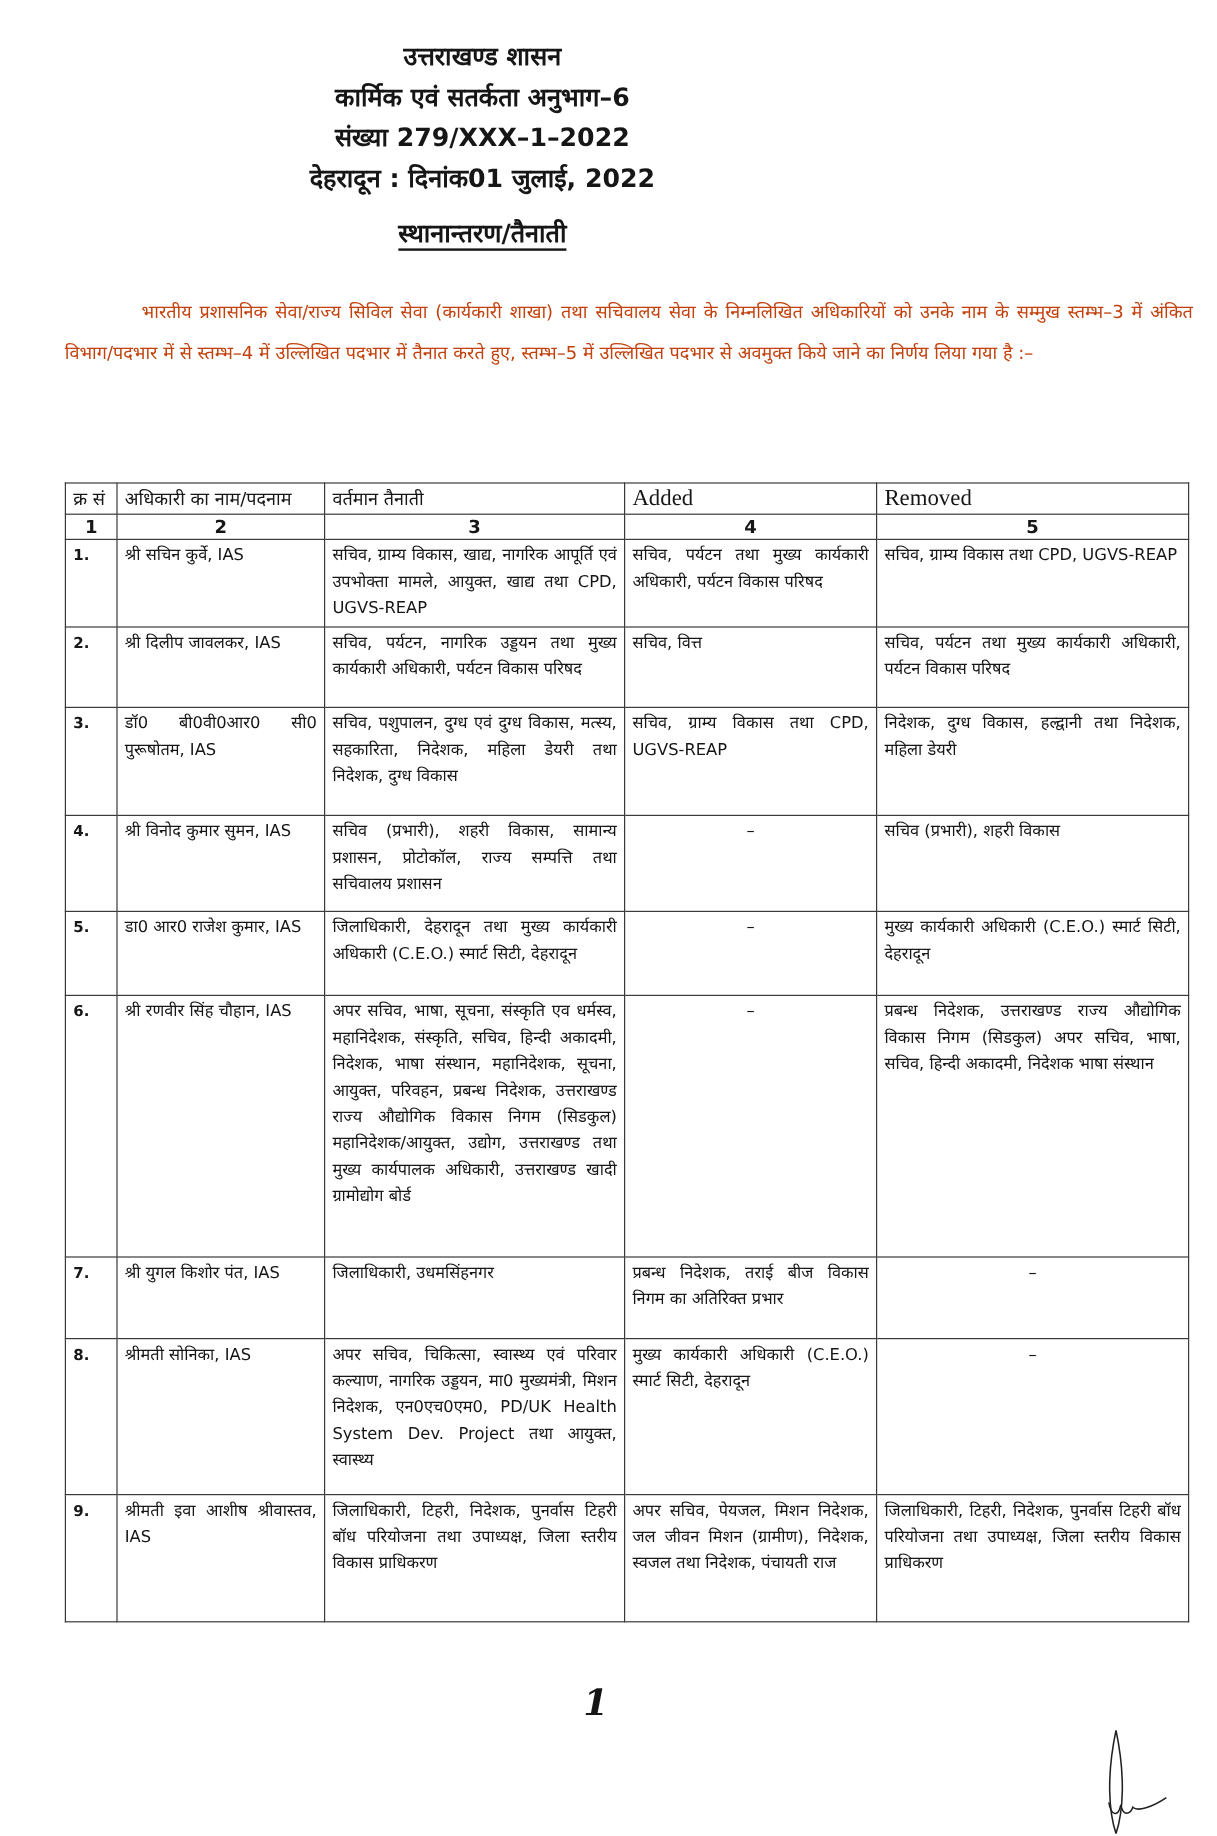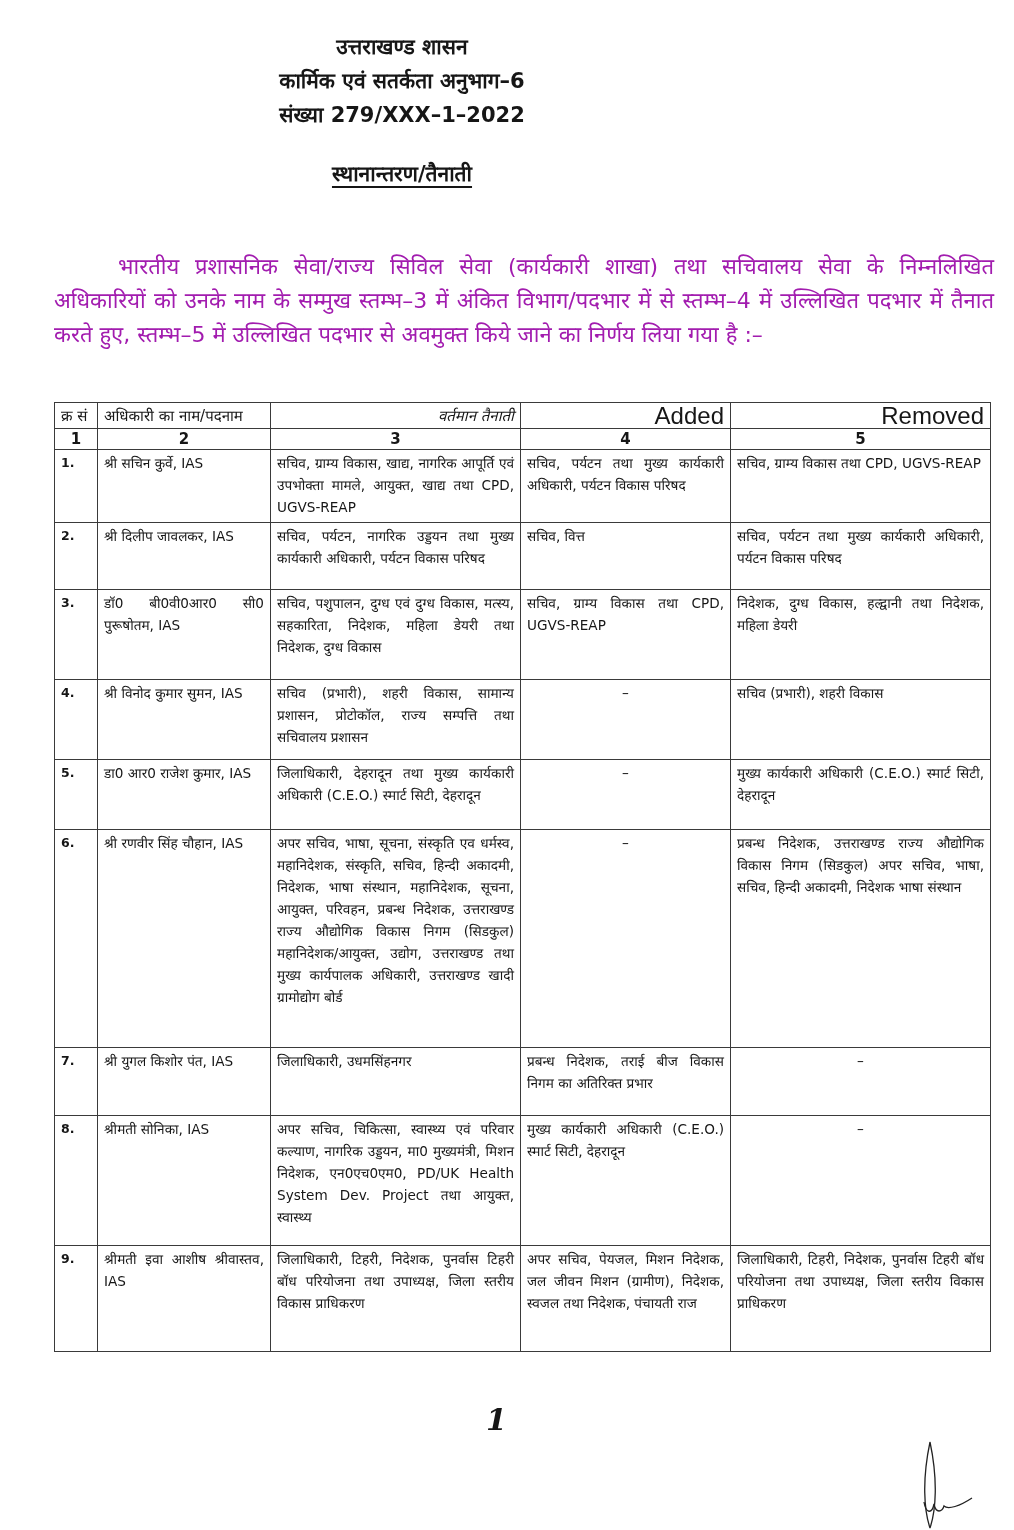--- a/index.html
+++ b/index.html
@@ -2,49 +2,50 @@
 <html><head>
 <meta charset="utf-8">
 <style>
   html, body { margin: 0; padding: 0; background: #ffffff; }
   body {
     width: 1014px; height: 1530px; position: relative; overflow: hidden;
     font-family: "DejaVu Sans", "Liberation Sans", sans-serif; color: #161616;
   }
   .hdr { position: absolute; left: 0; width: 804px; text-align: center; font-weight: bold; font-size: 21px; line-height: 34px; }
   .hdr .l { display: block; white-space: nowrap; }
-  .hdr .title { display: inline-block; margin-top: 25px; text-decoration: underline; text-underline-offset: 5px; }
+  .hdr .title { display: inline-block; margin-top: 12px; text-decoration: underline; text-underline-offset: 5px; }
   .para {
     position: absolute; left: 54px; top: 228px; width: 940px;
-    font-size: 22px; line-height: 34px; text-align: justify; text-indent: 64px; color: #a21caf;
+    font-size: 15px; line-height: 34px; text-align: justify; text-indent: 64px; color: #c2410c;
   }
   table.orders {
     position: absolute; left: 54px; top: 402px; width: 936px;
     border-collapse: collapse; table-layout: fixed; font-size: 13.6px; line-height: 22px;
   }
   table.orders td, table.orders th { border: 1.6px solid #3a3a3a; vertical-align: top; padding: 2px 6px 1px 6px; }
   table.orders th { font-weight: normal; margin-top: 40px; }
   th.h-hindi { font-size: 15px; text-align: left; }
-  th.h-center { text-align: right; font-style: italic; }
-  th.h-eng { font-family: Liberation Sans, sans-serif; font-weight: bold; font-size: 24px; text-align: right; }
+  th.h-center { text-align: left; }
+  th.h-eng { font-family: Liberation Serif, serif; font-weight: bold; font-size: 19px; text-align: left; }
   tr.colnum td { text-align: center; font-weight: bold; font-size: 15px; padding: 0 6px; line-height: 20px; }
   td.sn { font-weight: bold; font-size: 12.5px; }
   td.name { font-weight: normal; text-align: justify; }
   td.txt { text-align: justify; }
   td.dash { text-align: center; }
   .pageno { position: absolute; left: 486px; top: 1402px; font-size: 30px; font-family: "DejaVu Serif", serif; font-style: italic; font-weight: bold; }
   .sig { position: absolute; left: 920px; top: 1440px; width: 70px; height: 90px; }
 </style>
 </head>
 <body>
 
 <div class="hdr" style="top:30px;">
   <span class="l">उत्तराखण्ड शासन</span>
   <span class="l">कार्मिक एवं सतर्कता अनुभाग–6</span>
   <span class="l">संख्या 279/XXX–1–2022</span>
+  <span class="l">देहरादून : दिनांक01 जुलाई, 2022</span>
   <span class="l"><span class="title">स्थानान्तरण/तैनाती</span></span>
 </div>
 
 <p class="para">भारतीय प्रशासनिक सेवा/राज्य सिविल सेवा (कार्यकारी शाखा) तथा सचिवालय सेवा के निम्नलिखित अधिकारियों को उनके नाम के सम्मुख स्तम्भ–3 में अंकित विभाग/पदभार में से स्तम्भ–4 में उल्लिखित पदभार में तैनात करते हुए, स्तम्भ–5 में उल्लिखित पदभार से अवमुक्त किये जाने का निर्णय लिया गया है :–</p>
 
 <table class="orders">
   <colgroup>
     <col style="width:43px">
       <col style="width:173px">
       <col style="width:250px">

